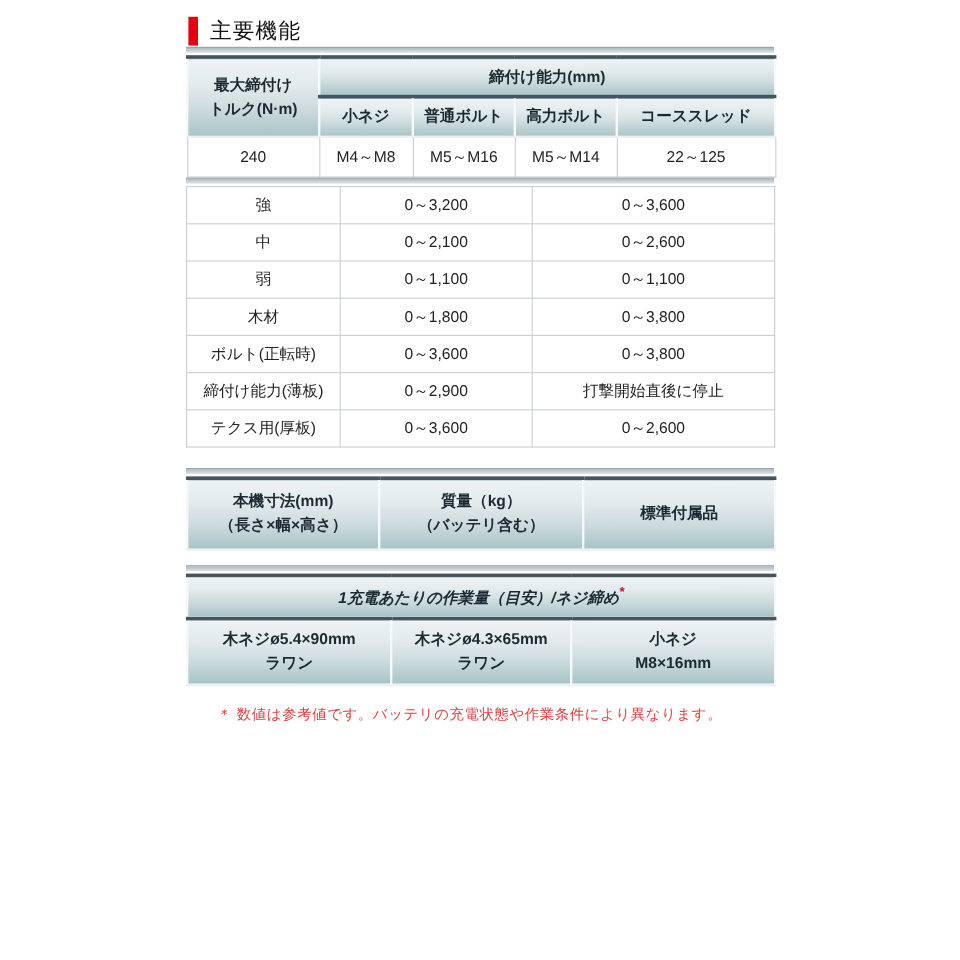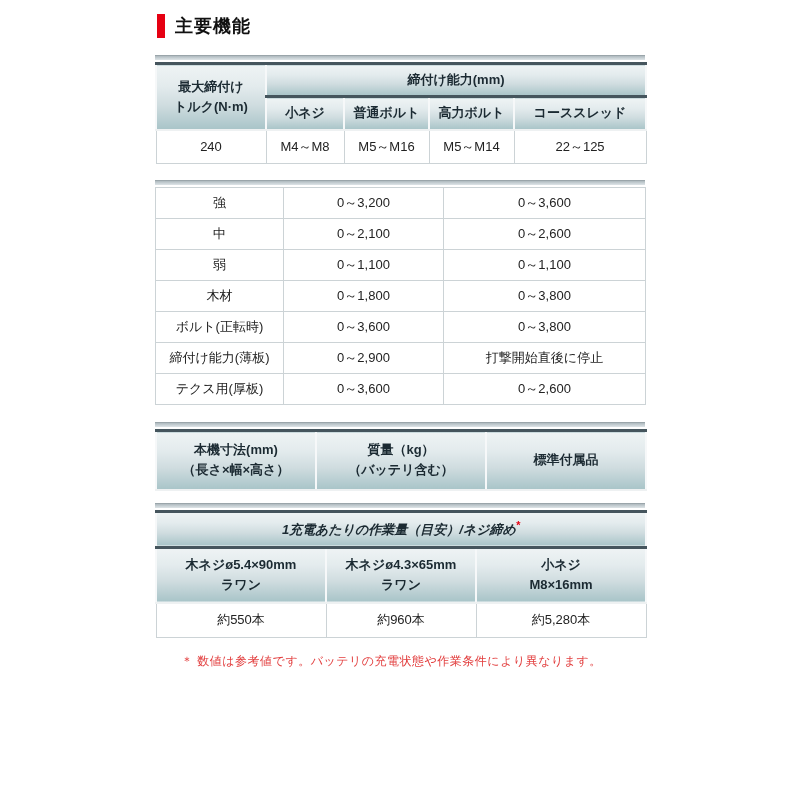--- a/index.html
+++ b/index.html
@@ -7,21 +7,21 @@
   body {
     width:800px; height:800px; overflow:hidden;
     font-family:"Liberation Sans","DejaVu Sans",sans-serif;
     color:#222;
   }
   .page { padding:13px 0 0 155px; width:800px; }
 
   
   .section-head { display:flex; align-items:center; height:26px; margin-left:2px; }
   .red-bar { width:8px; height:24px; background:#e60012; margin-right:10px; }
-  .section-title { font-size:18px; font-weight:bold; color:#111; letter-spacing:1px; }
+  .section-title { font-size:18px; font-weight:normal; color:#111; letter-spacing:1px; }
 
   
   .table-block { width:490px; }
   .top-strip {
     height:5px; width:490px; margin-bottom:2px;
     background:linear-gradient(180deg,#aeb9be 0%,#c9d2d6 55%,#dee4e7 100%);
     border-top:1px solid #9aa5aa;
   }
 
   table {
@@ -38,21 +38,21 @@
     padding:2px 1px;
   }
   td {
     border:1px solid #ccd3d6; background:#fff;
     font-size:13px; color:#222; text-align:center; vertical-align:middle;
     line-height:1.4; padding:2px 1px;
   }
   .sup { font-size:9px; vertical-align:super; }
   .ast { color:#e60012; font-size:11px; vertical-align:super; font-weight:bold; }
 
-  .mt16 { margin-top:16px; }
+  .mt16 { margin-top:0; }
   .mt17 { margin-top:17px; }
   .mt12 { margin-top:12px; }
 
   
   .t1 .hr1 th { height:33px; }
   .t1 .hr2 th { height:33px; }
   .t1 .dr  td { height:34px; }
   .t2 .hr  th { height:56px; }
   .t2 .dr  td { height:31px; }
   .t3 .hr  th { height:59px; }
@@ -204,24 +204,19 @@
         </th>
         <th>
           <span>木ネジø4.3×65mm</span><br>
           <span>ラワン</span>
         </th>
         <th>
           <span>小ネジ</span><br>
           <span>M8×16mm</span>
         </th>
       </tr>
-      <tr class="dr">
-        <td>約550本</td>
-        <td>約960本</td>
-        <td>約5,280本</td>
-      </tr>
     </tbody>
       </table>
   </div>
 
   <div class="footnote">＊ 数値は参考値です。バッテリの充電状態や作業条件により異なります。</div>
 
 </div>
 
 </body></html>

